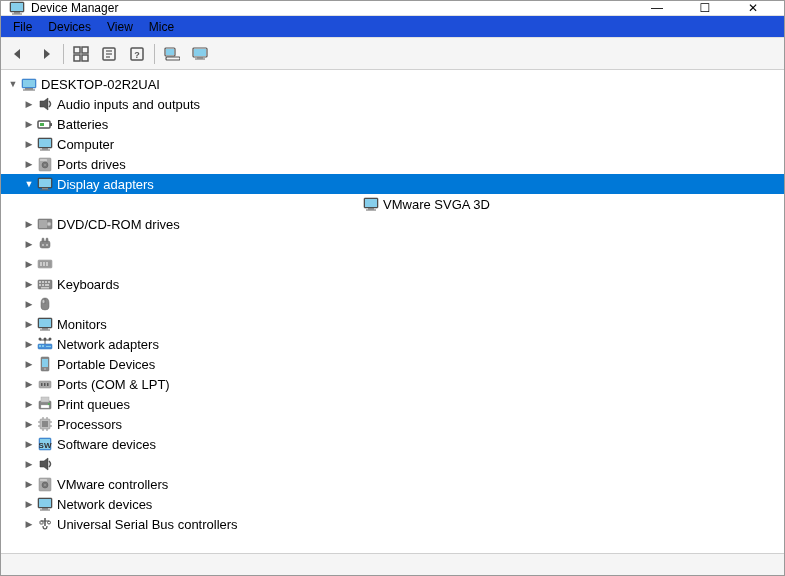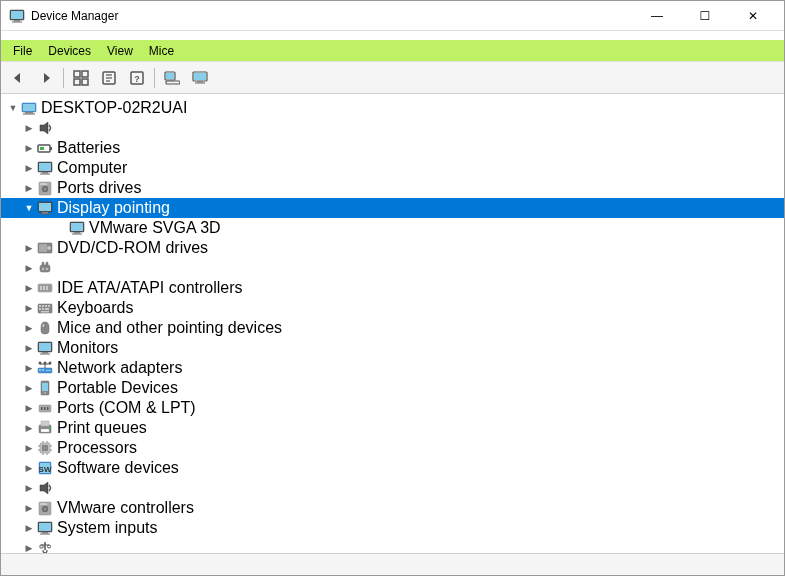--- a/index.html
+++ b/index.html
@@ -21,21 +21,21 @@
       background: #fff;
       border: 1px solid #999;
       display: flex;
       flex-direction: column;
       box-shadow: 2px 2px 8px rgba(0,0,0,0.3);
     }
 
     
     .title-bar {
       background: #fff;
-      height: 30px;
+      height: 15px;
       display: flex;
       align-items: center;
       padding: 0 8px;
       border-bottom: 1px solid #e0e0e0;
       user-select: none;
     }
     .title-bar-icon {
       width: 16px;
       height: 16px;
       margin-right: 6px;
@@ -63,22 +63,21 @@
       color: #000;
     }
 
     
     .menu-bar {
       height: 22px;
       display: flex;
       align-items: center;
       padding: 0 4px;
       border-bottom: 1px solid #e0e0e0;
-      background: #bef264;
-      margin-top: 9px;
+      background: #1d4ed8;
     }
     .menu-item {
       padding: 2px 8px;
       cursor: pointer;
       font-size: 12px;
       color: #000;
     }
 
     
     .toolbar {
@@ -147,21 +146,21 @@
       height: 16px;
       margin-right: 4px;
       flex-shrink: 0;
       display: flex;
       align-items: center;
       justify-content: center;
       font-size: 13px;
     }
 
     .tree-item .item-label {
-      font-size: 16px;
+      font-size: 13px;
     }
 
     
     .indent-0 { padding-left: 4px; }
 
     
     .status-bar {
       height: 22px;
       border-top: 1px solid #d0d0d0;
       background: #f5f5f5;
@@ -271,20 +270,21 @@
 
     <div id="tree-items-container">
         <div class="tree-item" style="padding-left: 20px;">
           <span class="expand-icon">▶</span>
           <span class="item-icon">
             <svg width="16" height="16" viewBox="0 0 16 16">
       <polygon points="3,5 7,5 11,2 11,14 7,11 3,11" fill="#555" stroke="#333" stroke-width="0.5"></polygon>
       <path d="M12,5 Q15,8 12,11" fill="none" stroke="#555" stroke-width="1.5"></path>
     </svg>
           </span>
+          <span class="item-label">Audio inputs and outputs</span>
         </div>
         <div class="tree-item" style="padding-left: 20px;">
           <span class="expand-icon">▶</span>
           <span class="item-icon">
             <svg width="16" height="16" viewBox="0 0 16 16">
       <rect x="1" y="5" width="12" height="7" rx="1" fill="none" stroke="#555" stroke-width="1.5"></rect>
       <rect x="13" y="7" width="2" height="3" rx="0.5" fill="#555"></rect>
       <rect x="3" y="7" width="4" height="3" fill="#4caf50"></rect>
     </svg>
           </span>
@@ -317,23 +317,23 @@
         <div class="tree-item selected" style="padding-left: 20px;">
           <span class="expand-icon">▼</span>
           <span class="item-icon">
             <svg width="16" height="16" viewBox="0 0 16 16">
       <rect x="1" y="2" width="14" height="10" rx="1" fill="#555" stroke="#333" stroke-width="0.5"></rect>
       <rect x="2" y="3" width="12" height="8" fill="#87ceeb"></rect>
       <rect x="5" y="12" width="6" height="1.5" fill="#888"></rect>
       <rect x="3" y="13.5" width="10" height="1" fill="#666"></rect>
     </svg>
           </span>
-          <span class="item-label">Display pointing</span>
-        </div>
-        <div class="tree-item" style="padding-left: 52px;">
+          <span class="item-label">Display adapters</span>
+        </div>
+        <div class="tree-item" style="padding-left: 52px; justify-content: center;">
           <span class="expand-icon"></span>
           <span class="item-icon">
             <svg width="16" height="16" viewBox="0 0 16 16">
       <rect x="1" y="2" width="14" height="10" rx="1" fill="#555" stroke="#333" stroke-width="0.5"></rect>
       <rect x="2" y="3" width="12" height="8" fill="#87ceeb"></rect>
       <rect x="5" y="12" width="6" height="1.5" fill="#888"></rect>
       <rect x="3" y="13.5" width="10" height="1" fill="#666"></rect>
     </svg>
           </span>
           <span class="item-label">VMware SVGA 3D</span>
@@ -365,21 +365,20 @@
           <span class="expand-icon">▶</span>
           <span class="item-icon">
             <svg width="16" height="16" viewBox="0 0 16 16">
       <rect x="1" y="4" width="14" height="8" rx="1" fill="#aaa" stroke="#888" stroke-width="0.5"></rect>
       <rect x="2" y="5" width="12" height="6" fill="#999"></rect>
       <rect x="3" y="6" width="2" height="4" fill="#ccc"></rect>
       <rect x="6" y="6" width="2" height="4" fill="#ccc"></rect>
       <rect x="9" y="6" width="2" height="4" fill="#ccc"></rect>
     </svg>
           </span>
-          <span class="item-label">IDE ATA/ATAPI controllers</span>
         </div>
         <div class="tree-item" style="padding-left: 20px;">
           <span class="expand-icon">▶</span>
           <span class="item-icon">
             <svg width="16" height="16" viewBox="0 0 16 16">
       <rect x="1" y="4" width="14" height="9" rx="1" fill="#888" stroke="#666" stroke-width="0.5"></rect>
       <rect x="2" y="5" width="2" height="2" rx="0.3" fill="#ccc"></rect>
       <rect x="5" y="5" width="2" height="2" rx="0.3" fill="#ccc"></rect>
       <rect x="8" y="5" width="2" height="2" rx="0.3" fill="#ccc"></rect>
       <rect x="11" y="5" width="2" height="2" rx="0.3" fill="#ccc"></rect>
@@ -393,21 +392,20 @@
         </div>
         <div class="tree-item" style="padding-left: 20px;">
           <span class="expand-icon">▶</span>
           <span class="item-icon">
             <svg width="16" height="16" viewBox="0 0 16 16">
       <path d="M8,2 Q4,2 4,7 L4,11 Q4,14 8,14 Q12,14 12,11 L12,7 Q12,2 8,2Z" fill="#888" stroke="#666" stroke-width="0.5"></path>
       <line x1="8" y1="2" x2="8" y2="8" stroke="#666" stroke-width="0.5"></line>
       <rect x="5.5" y="4" width="2" height="3" rx="1" fill="#ccc"></rect>
     </svg>
           </span>
-          <span class="item-label">Mice and other pointing devices</span>
         </div>
         <div class="tree-item" style="padding-left: 20px;">
           <span class="expand-icon">▶</span>
           <span class="item-icon">
             <svg width="16" height="16" viewBox="0 0 16 16">
       <rect x="1" y="2" width="14" height="10" rx="1" fill="#555" stroke="#333" stroke-width="0.5"></rect>
       <rect x="2" y="3" width="12" height="8" fill="#87ceeb"></rect>
       <rect x="5" y="12" width="6" height="1.5" fill="#888"></rect>
       <rect x="3" y="13.5" width="10" height="1" fill="#666"></rect>
     </svg>
@@ -519,33 +517,34 @@
         <div class="tree-item" style="padding-left: 20px;">
           <span class="expand-icon">▶</span>
           <span class="item-icon">
             <svg width="16" height="16" viewBox="0 0 16 16">
       <rect x="1" y="2" width="14" height="10" rx="1" fill="#555" stroke="#333" stroke-width="0.5"></rect>
       <rect x="2" y="3" width="12" height="8" fill="#87ceeb"></rect>
       <rect x="5" y="12" width="6" height="1.5" fill="#888"></rect>
       <rect x="3" y="13.5" width="10" height="1" fill="#666"></rect>
     </svg>
           </span>
-          <span class="item-label">System inputs</span>
+          <span class="item-label">Network devices</span>
         </div>
         <div class="tree-item" style="padding-left: 20px;">
           <span class="expand-icon">▶</span>
           <span class="item-icon">
             <svg width="16" height="16" viewBox="0 0 16 16">
       <line x1="8" y1="2" x2="8" y2="10" stroke="#555" stroke-width="1.5"></line>
       <line x1="4" y1="5" x2="12" y2="5" stroke="#555" stroke-width="1"></line>
       <rect x="3" y="5" width="3" height="3" rx="0.5" fill="none" stroke="#555" stroke-width="1"></rect>
       <circle cx="12" cy="6.5" r="1.5" fill="none" stroke="#555" stroke-width="1"></circle>
       <path d="M6,10 Q6,13 8,13 Q10,13 10,10" fill="none" stroke="#555" stroke-width="1.2"></path>
     </svg>
           </span>
+          <span class="item-label">Universal Serial Bus controllers</span>
         </div>
       </div>
 
   </div>
 
   <div class="status-bar">
     <span></span>
   </div>
 </div>
 

